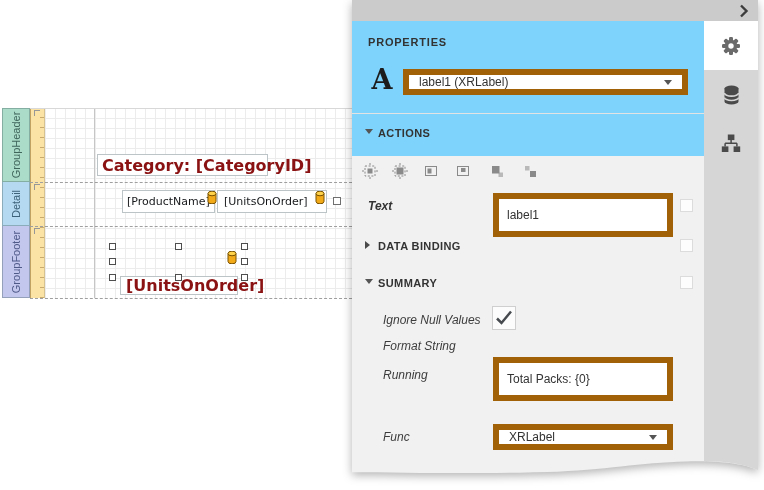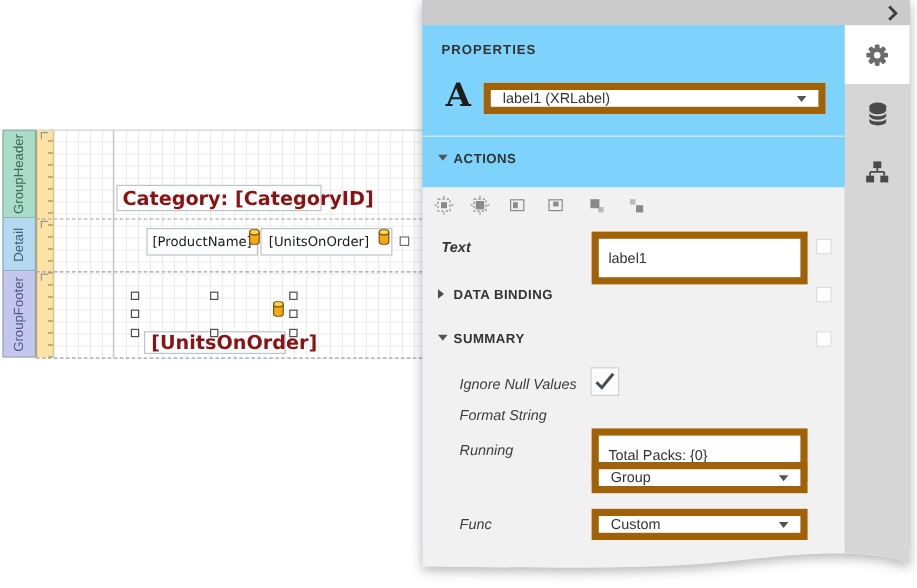--- a/index.html
+++ b/index.html
@@ -246,28 +246,24 @@
       <div class="big-check" style="left:140px; top:306px;">
         <svg width="22" height="22" viewBox="0 0 22 22">
           <polyline points="4,11.5 8.5,16 18,4.5" stroke="#474b4f" stroke-width="2.5" fill="none"></polyline>
         </svg>
       </div>
 
       <div class="field-label" style="left:31px; top:339px;">Format String</div>
       <input class="textbox" style="left: 141px; top: 346px; width: 180px; margin-top: 11px;" type="text" value="Total Packs: {0}">
 
       <div class="field-label" style="left:31px; top:368px;">Running</div>
-      <div class="combo" style="left:141px; top:385px; width:180px;">
-        <span class="val">Group</span>
-        <span class="tri-down"></span>
-      </div>
 
       <div class="field-label" style="left:31px; top:430px;">Func</div>
       <div class="combo" style="left:141px; top:424px; width:180px;">
-        <span class="val">Custom</span>
+        <span class="val">XRLabel</span>
         <span class="tri-down"></span>
       </div>
 
       <div class="tab-strip">
         <div class="tab active">
           <svg width="20" height="20" viewBox="0 0 20 20">
             <g fill="#6b6b6b">
               <rect x="8" y="1" width="4" height="18" rx="1.2"></rect>
               <rect x="8" y="1" width="4" height="18" rx="1.2" transform="rotate(45 10 10)"></rect>
               <rect x="8" y="1" width="4" height="18" rx="1.2" transform="rotate(90 10 10)"></rect>

